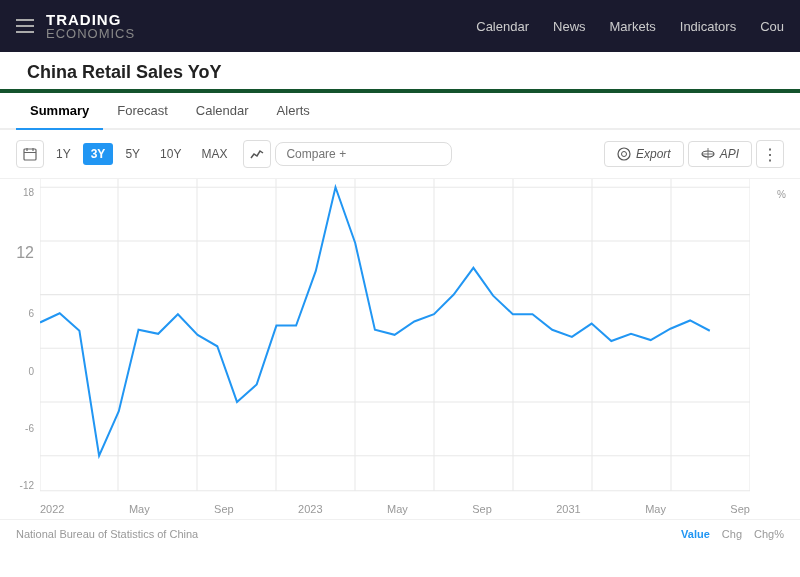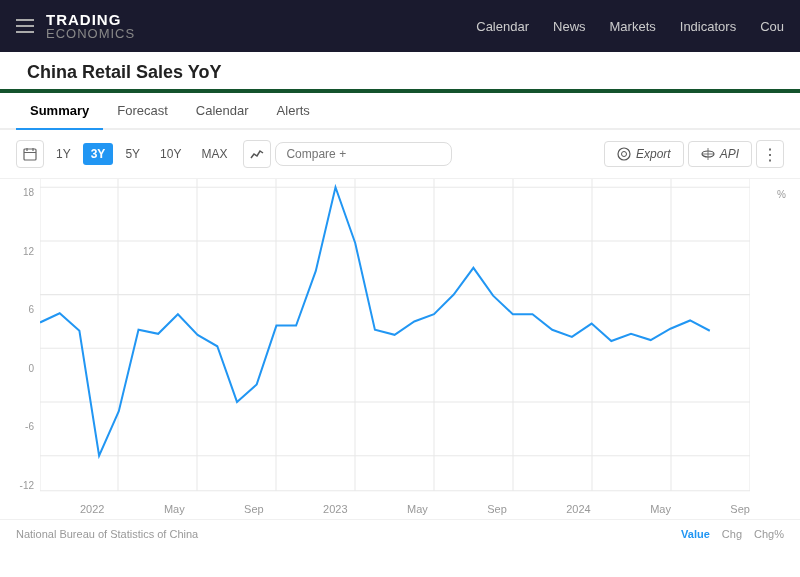--- a/index.html
+++ b/index.html
@@ -80,21 +80,21 @@
       width: 28px; height: 28px; border: 1px solid #ddd; border-radius: 4px;
       display: flex; align-items: center; justify-content: center; cursor: pointer; color: #555; font-size: 16px;
     }
     .chart-y-label {
       position: absolute; right: 14px; top: 10px; font-size: 10px; color: #999;
     }
 
     
     .x-axis-labels {
       display: flex; justify-content: space-between;
-      padding: 4px 50px 4px 40px; font-size: 11px; color: #999; margin-left: 40px;
+      padding: 4px 50px 4px 40px; font-size: 11px; color: #999;
     }
 
     
     .chart-footer {
       display: flex; padding: 8px 16px;
       font-size: 11px; color: #999; border-top: 1px solid #f0f0f0;
     }
     .footer-source { flex: 1; }
     .footer-actions { display: flex; gap: 12px; }
     .footer-action { font-size: 11px; cursor: pointer; color: #999; }
@@ -179,21 +179,21 @@
   <div class="more-btn">⋮</div>
 </div>
 
 <div style="position:relative; margin: 0;">
   <span class="chart-y-label">%</span>
 
   <div style="display:flex; height: 320px; padding: 0 0 0 0;">
 
     <div style="width:40px; display:flex; flex-direction:column; justify-content:space-between; padding: 8px 6px 8px 0; align-items:flex-end;">
       <span style="font-size:10px;color:#999;">18</span>
-      <span style="font-size:10px;color:#999;">12</span>
+      <span style="font-size:16px;color:#999;">12</span>
       <span style="font-size:10px;color:#999;">6</span>
       <span style="font-size:10px;color:#999;">0</span>
       <span style="font-size:10px;color:#999;">-6</span>
       <span style="font-size:10px;color:#999;">-12</span>
     </div>
 
     <div style="flex:1; position:relative;">
       <svg width="100%" height="100%" viewBox="0 0 710 310" preserveAspectRatio="none">
 
         <line x1="0" y1="8" x2="710" y2="8" stroke="#e8e8e8" stroke-width="1"></line>
@@ -259,21 +259,21 @@
   </div>
 </div>
 
 <div class="x-axis-labels">
   <span>2022</span>
   <span>May</span>
   <span>Sep</span>
   <span>2023</span>
   <span>May</span>
   <span>Sep</span>
-  <span>2024</span>
+  <span>2031</span>
   <span>May</span>
   <span>Sep</span>
 </div>
 
 <div class="chart-footer">
   <span class="footer-source">National Bureau of Statistics of China</span>
   <div class="footer-actions">
     <span class="footer-action active">Value</span>
     <span class="footer-action">Chg</span>
     <span class="footer-action">Chg%</span>

